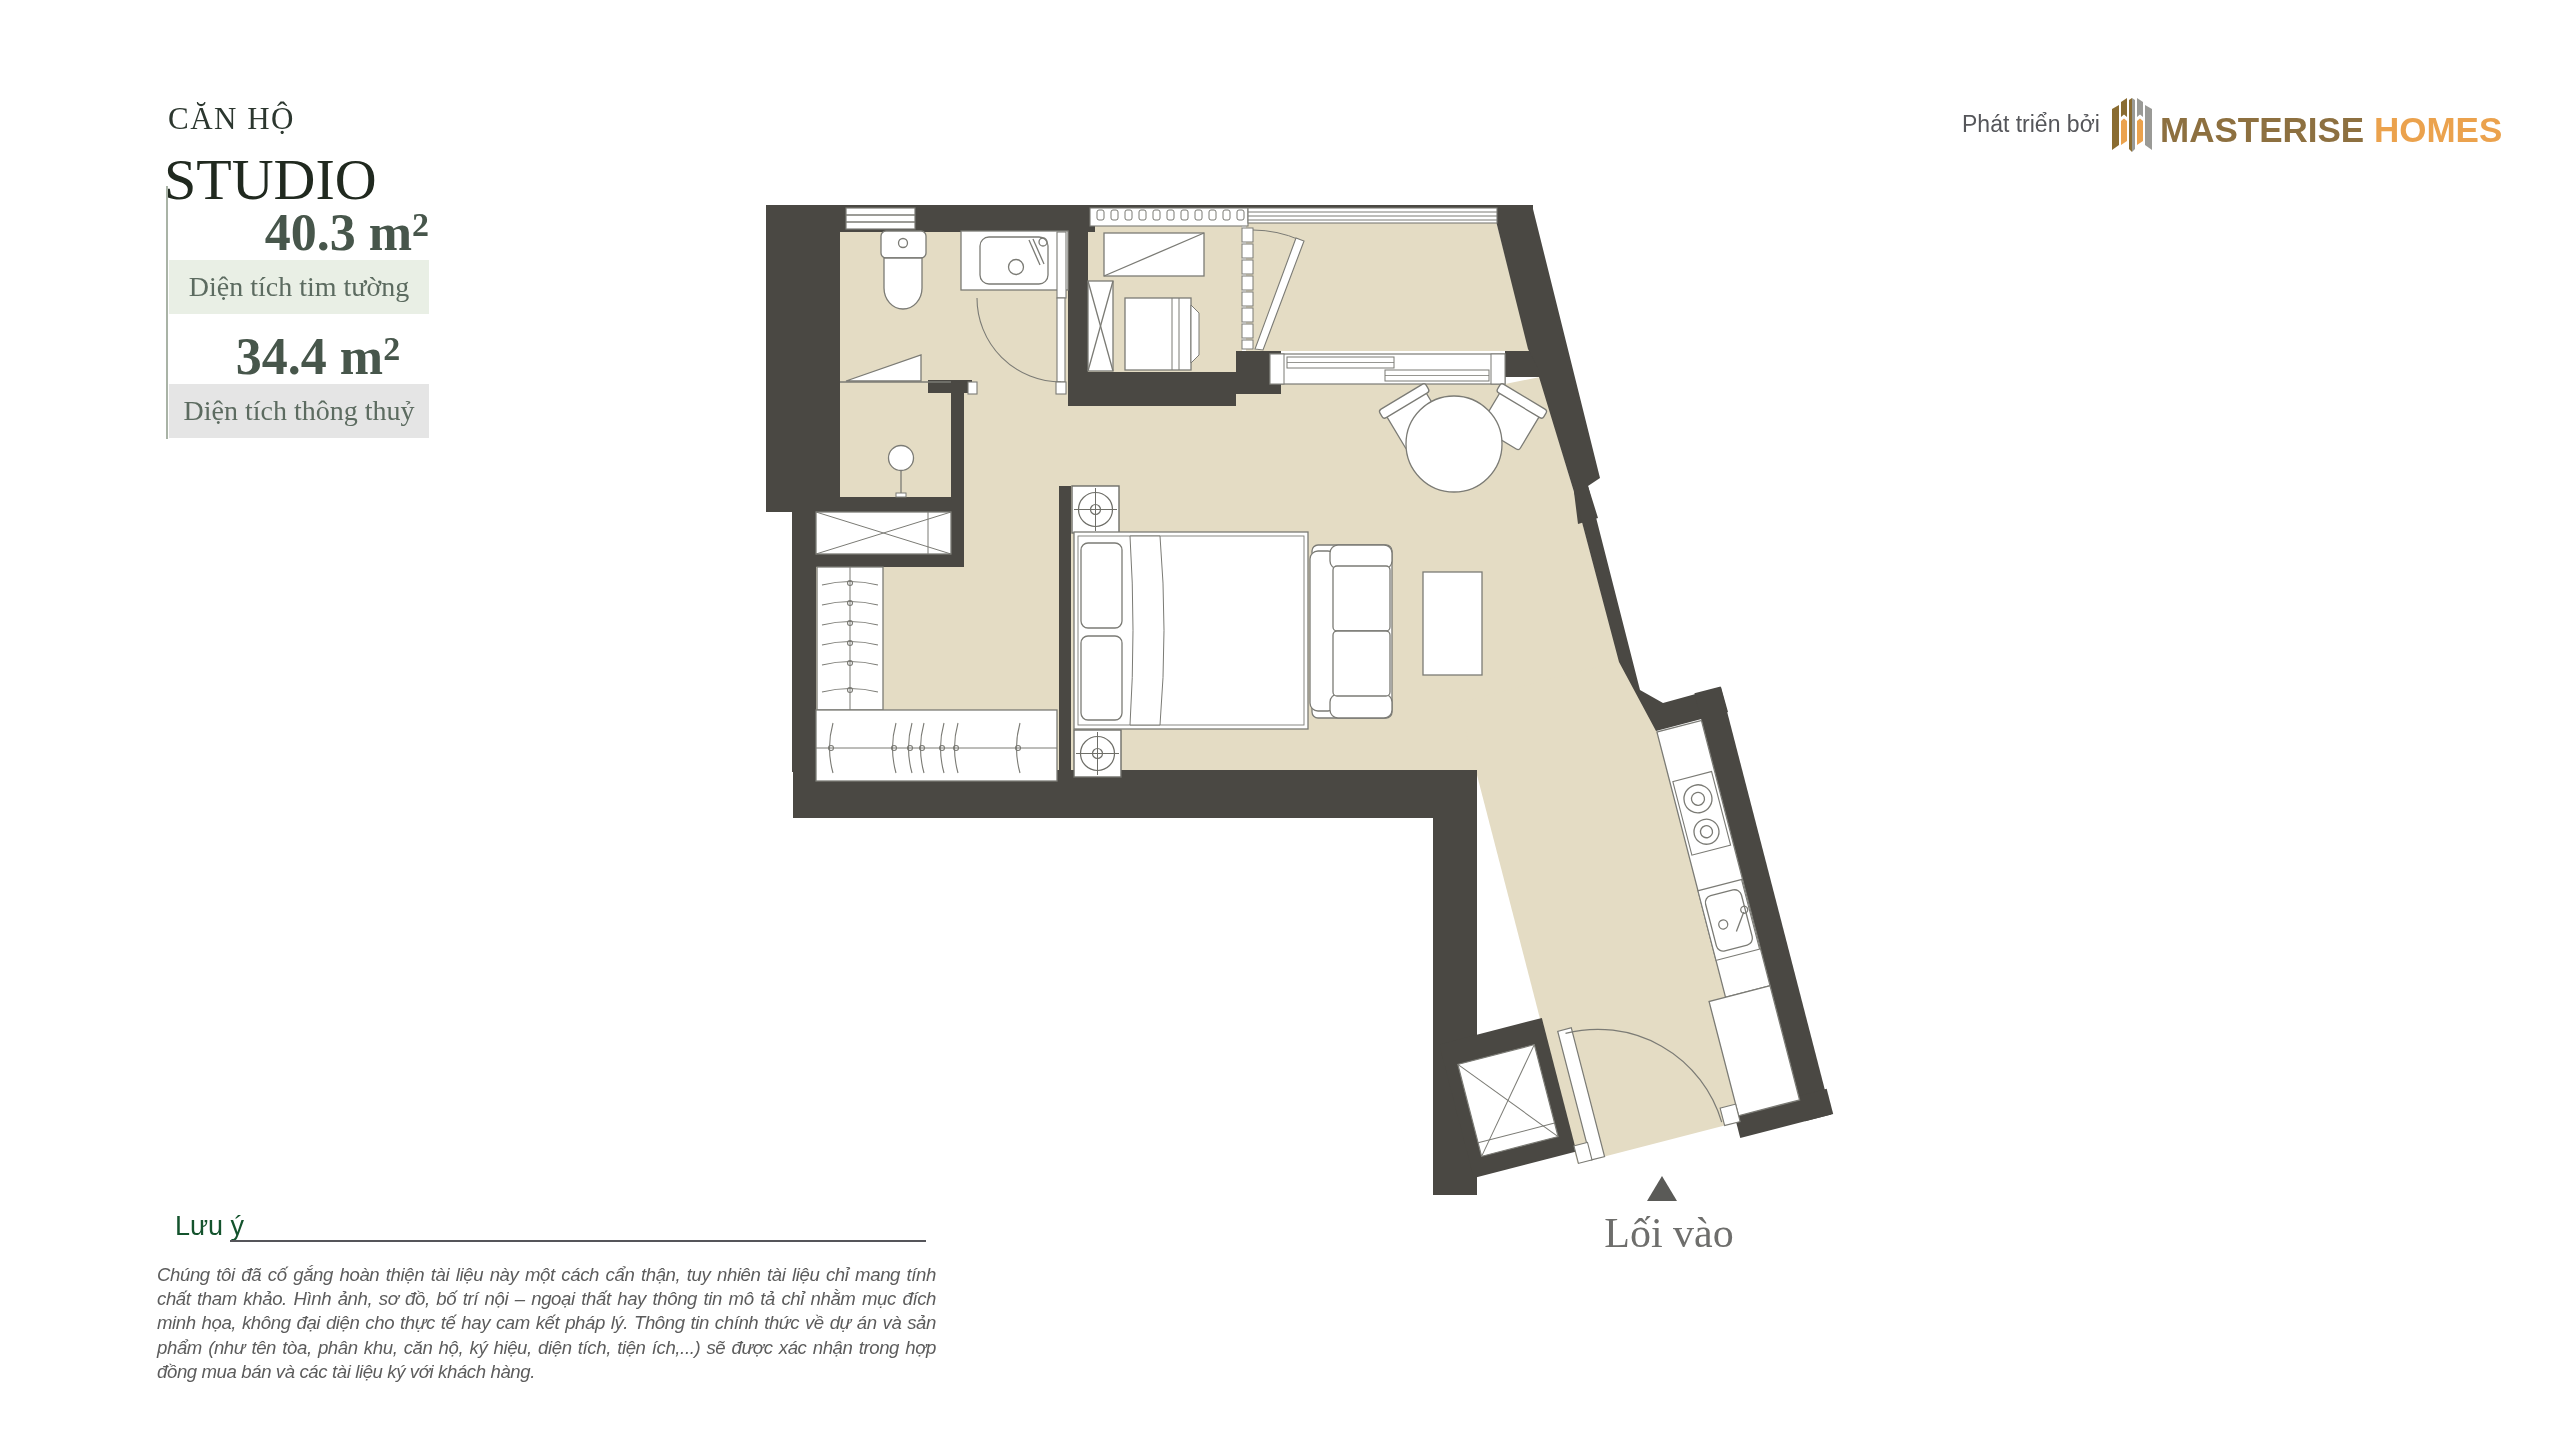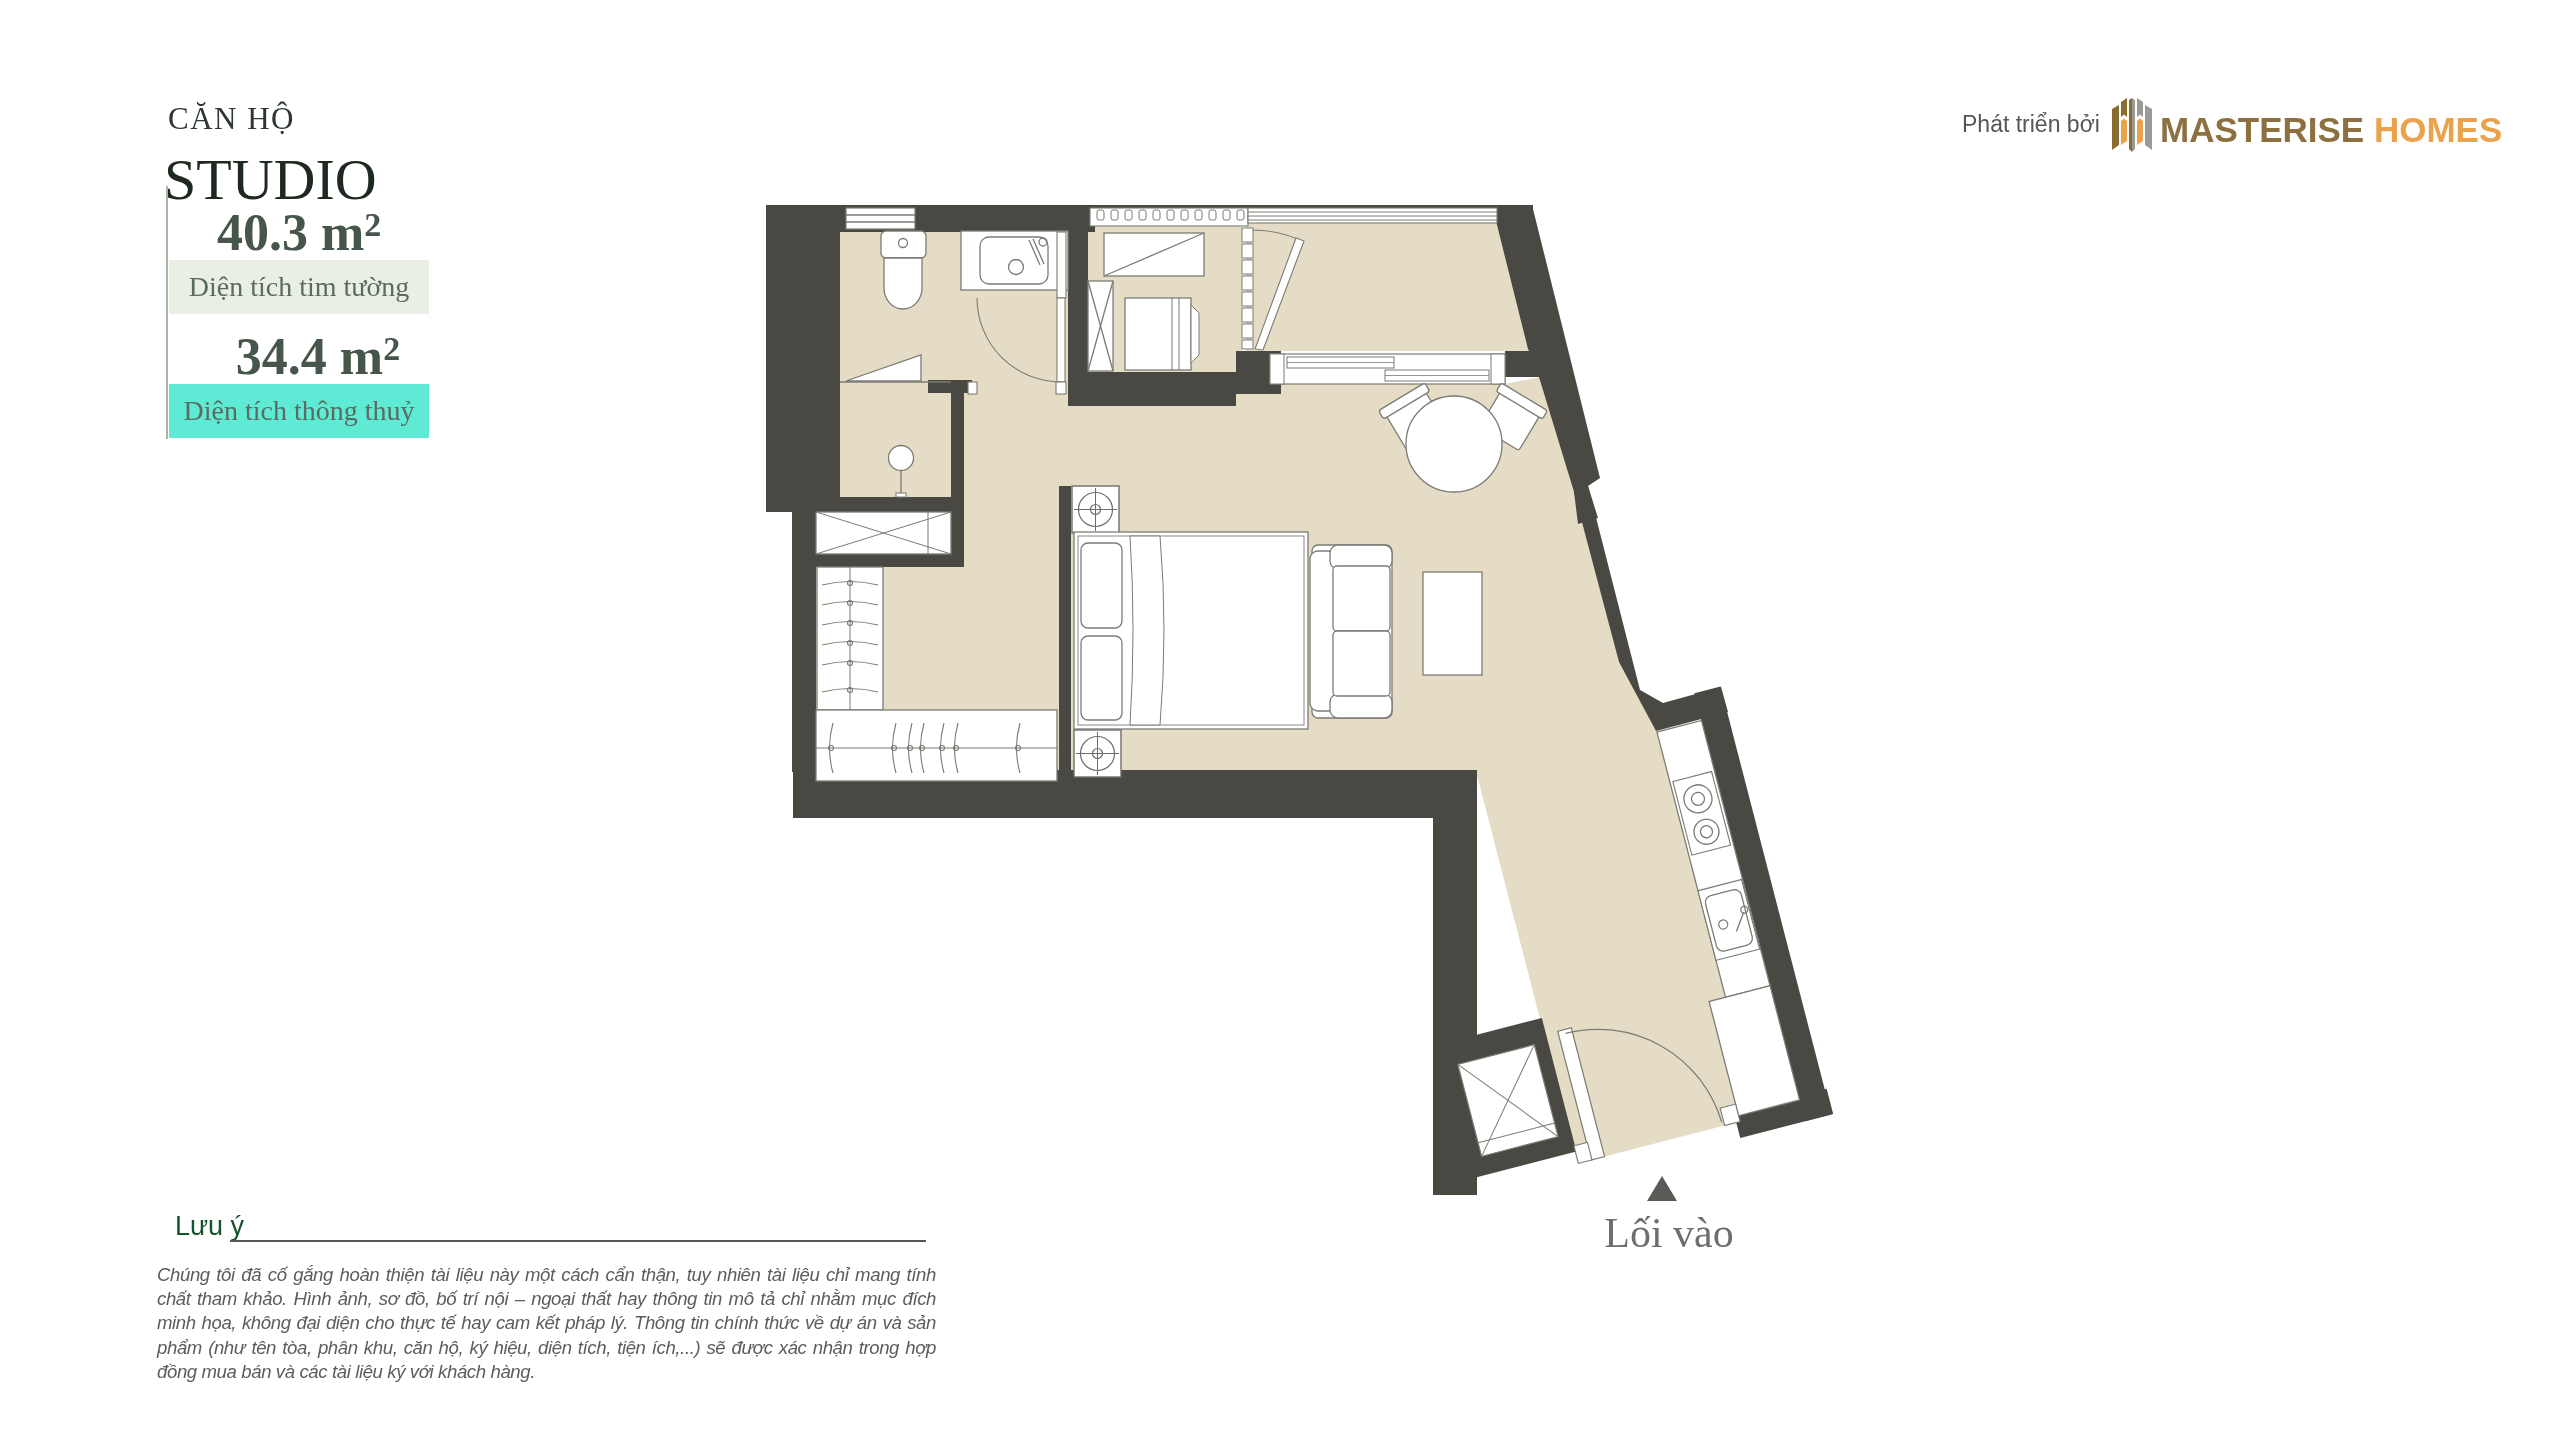--- a/index.html
+++ b/index.html
@@ -267,24 +267,24 @@
 <g id="labels">
   <polygon points="1662,1176 1677,1201 1647,1201" fill="#5a5a57"></polygon>
   <text x="1669" y="1247" font-family="Liberation Serif, serif" font-size="42" fill="#6e6e6c" text-anchor="middle">Lối vào</text>
 </g>
 </svg>
 
 <div class="abs" id="leftpanel" style="left:0;top:0;width:600px;">
   <div style="position:absolute;left:168px;top:101px;font-family:'Liberation Serif',serif;font-size:31px;letter-spacing:1.5px;color:#2c372f;">CĂN HỘ</div>
   <div style="position:absolute;left:164px;top:124px;font-family:'Liberation Serif',serif;font-size:58px;letter-spacing:0px;color:#20291f;margin-top:22px;">STUDIO</div>
   <div style="position:absolute;left:166px;top:186px;width:1.5px;height:253px;background:#a9b3a6;"></div>
-  <div style="position:absolute;left:169px;top:203px;width:260px;text-align:left;font-family:'Liberation Serif',serif;font-size:52px;font-weight:bold;color:#47564b;margin-left:48px;">40.3 m<span style="font-size:34px;vertical-align:14px;">2</span></div>
+  <div style="position:absolute;left:169px;top:203px;width:260px;text-align:right;font-family:'Liberation Serif',serif;font-size:52px;font-weight:bold;color:#47564b;">40.3 m<span style="font-size:34px;vertical-align:14px;">2</span></div>
   <div style="position:absolute;left:169px;top:260px;width:260px;height:54px;background:#e9efe5;text-align:center;font-family:'Liberation Serif',serif;font-size:28px;color:#5c6b60;line-height:54px;">Diện tích tim tường</div>
   <div style="position:absolute;left:169px;top:327px;width:260px;text-align:center;font-family:'Liberation Serif',serif;font-size:52px;font-weight:bold;color:#47564b;padding-left:38px;">34.4 m<span style="font-size:34px;vertical-align:14px;">2</span></div>
-  <div style="position:absolute;left:169px;top:384px;width:260px;height:54px;background:#5eead4;text-align:center;font-family:'Liberation Serif',serif;font-size:28px;color:#5c6b60;line-height:54px;">Diện tích thông thuỷ</div>
+  <div style="position:absolute;left:169px;top:384px;width:260px;height:54px;background:#e5e5e5;text-align:center;font-family:'Liberation Serif',serif;font-size:28px;color:#5c6b60;line-height:54px;">Diện tích thông thuỷ</div>
 </div>
 
 <div class="abs" id="toplogo" style="left:1900px;top:60px;width:620px;height:120px;">
   <div style="position:absolute;left:62px;top:51px;font-family:'Liberation Sans',sans-serif;font-size:23px;color:#55565a;">Phát triển bởi</div>
   <svg style="position:absolute;left:212px;top:37px;" width="40" height="56" viewBox="0 0 40 56">
     <polygon points="0,12 7,8 7,48 0,53" fill="#8a6c31"></polygon>
     <polygon points="9,5 15,1 15,20 12,17.5 9,20" fill="#8a6c31"></polygon>
     <polygon points="9,24 12,21.5 15,24 15,44 9,48" fill="#eba24d"></polygon>
     <polygon points="17,3 20,1 20,55 17,52" fill="#8a6c31"></polygon>
     <polygon points="20,1 23,3 23,52 20,55" fill="#9a9a96"></polygon>

